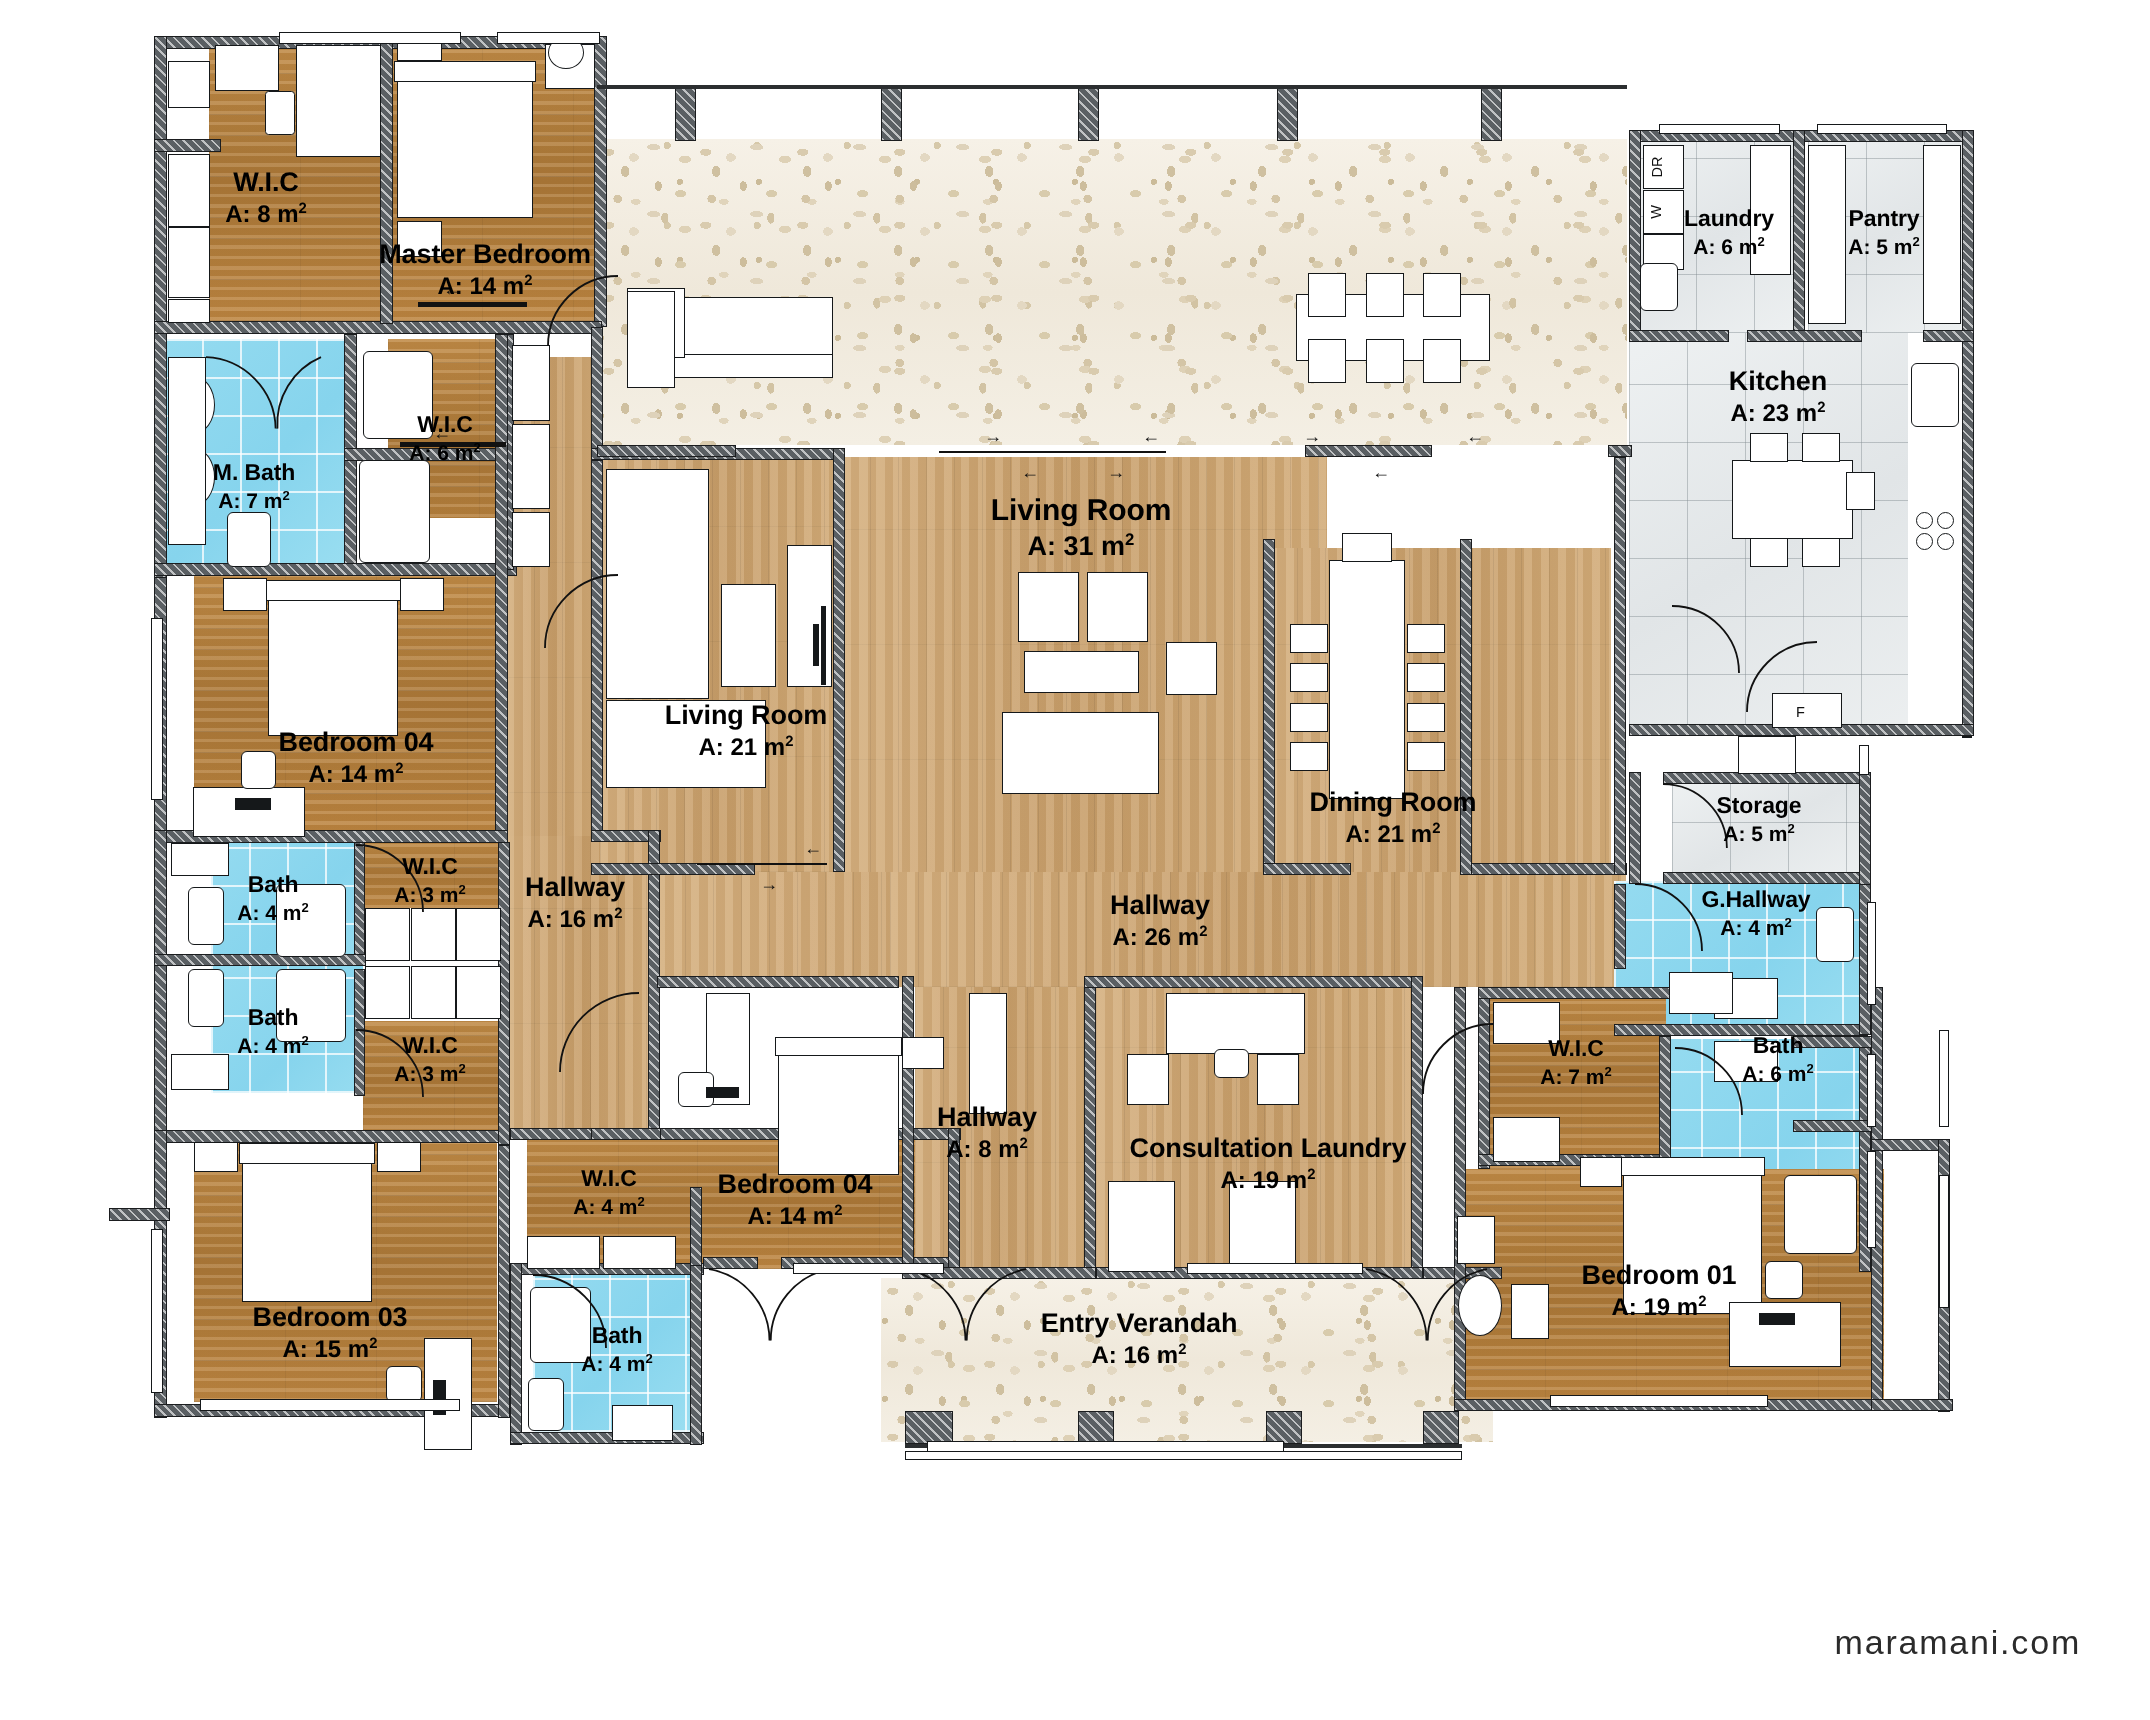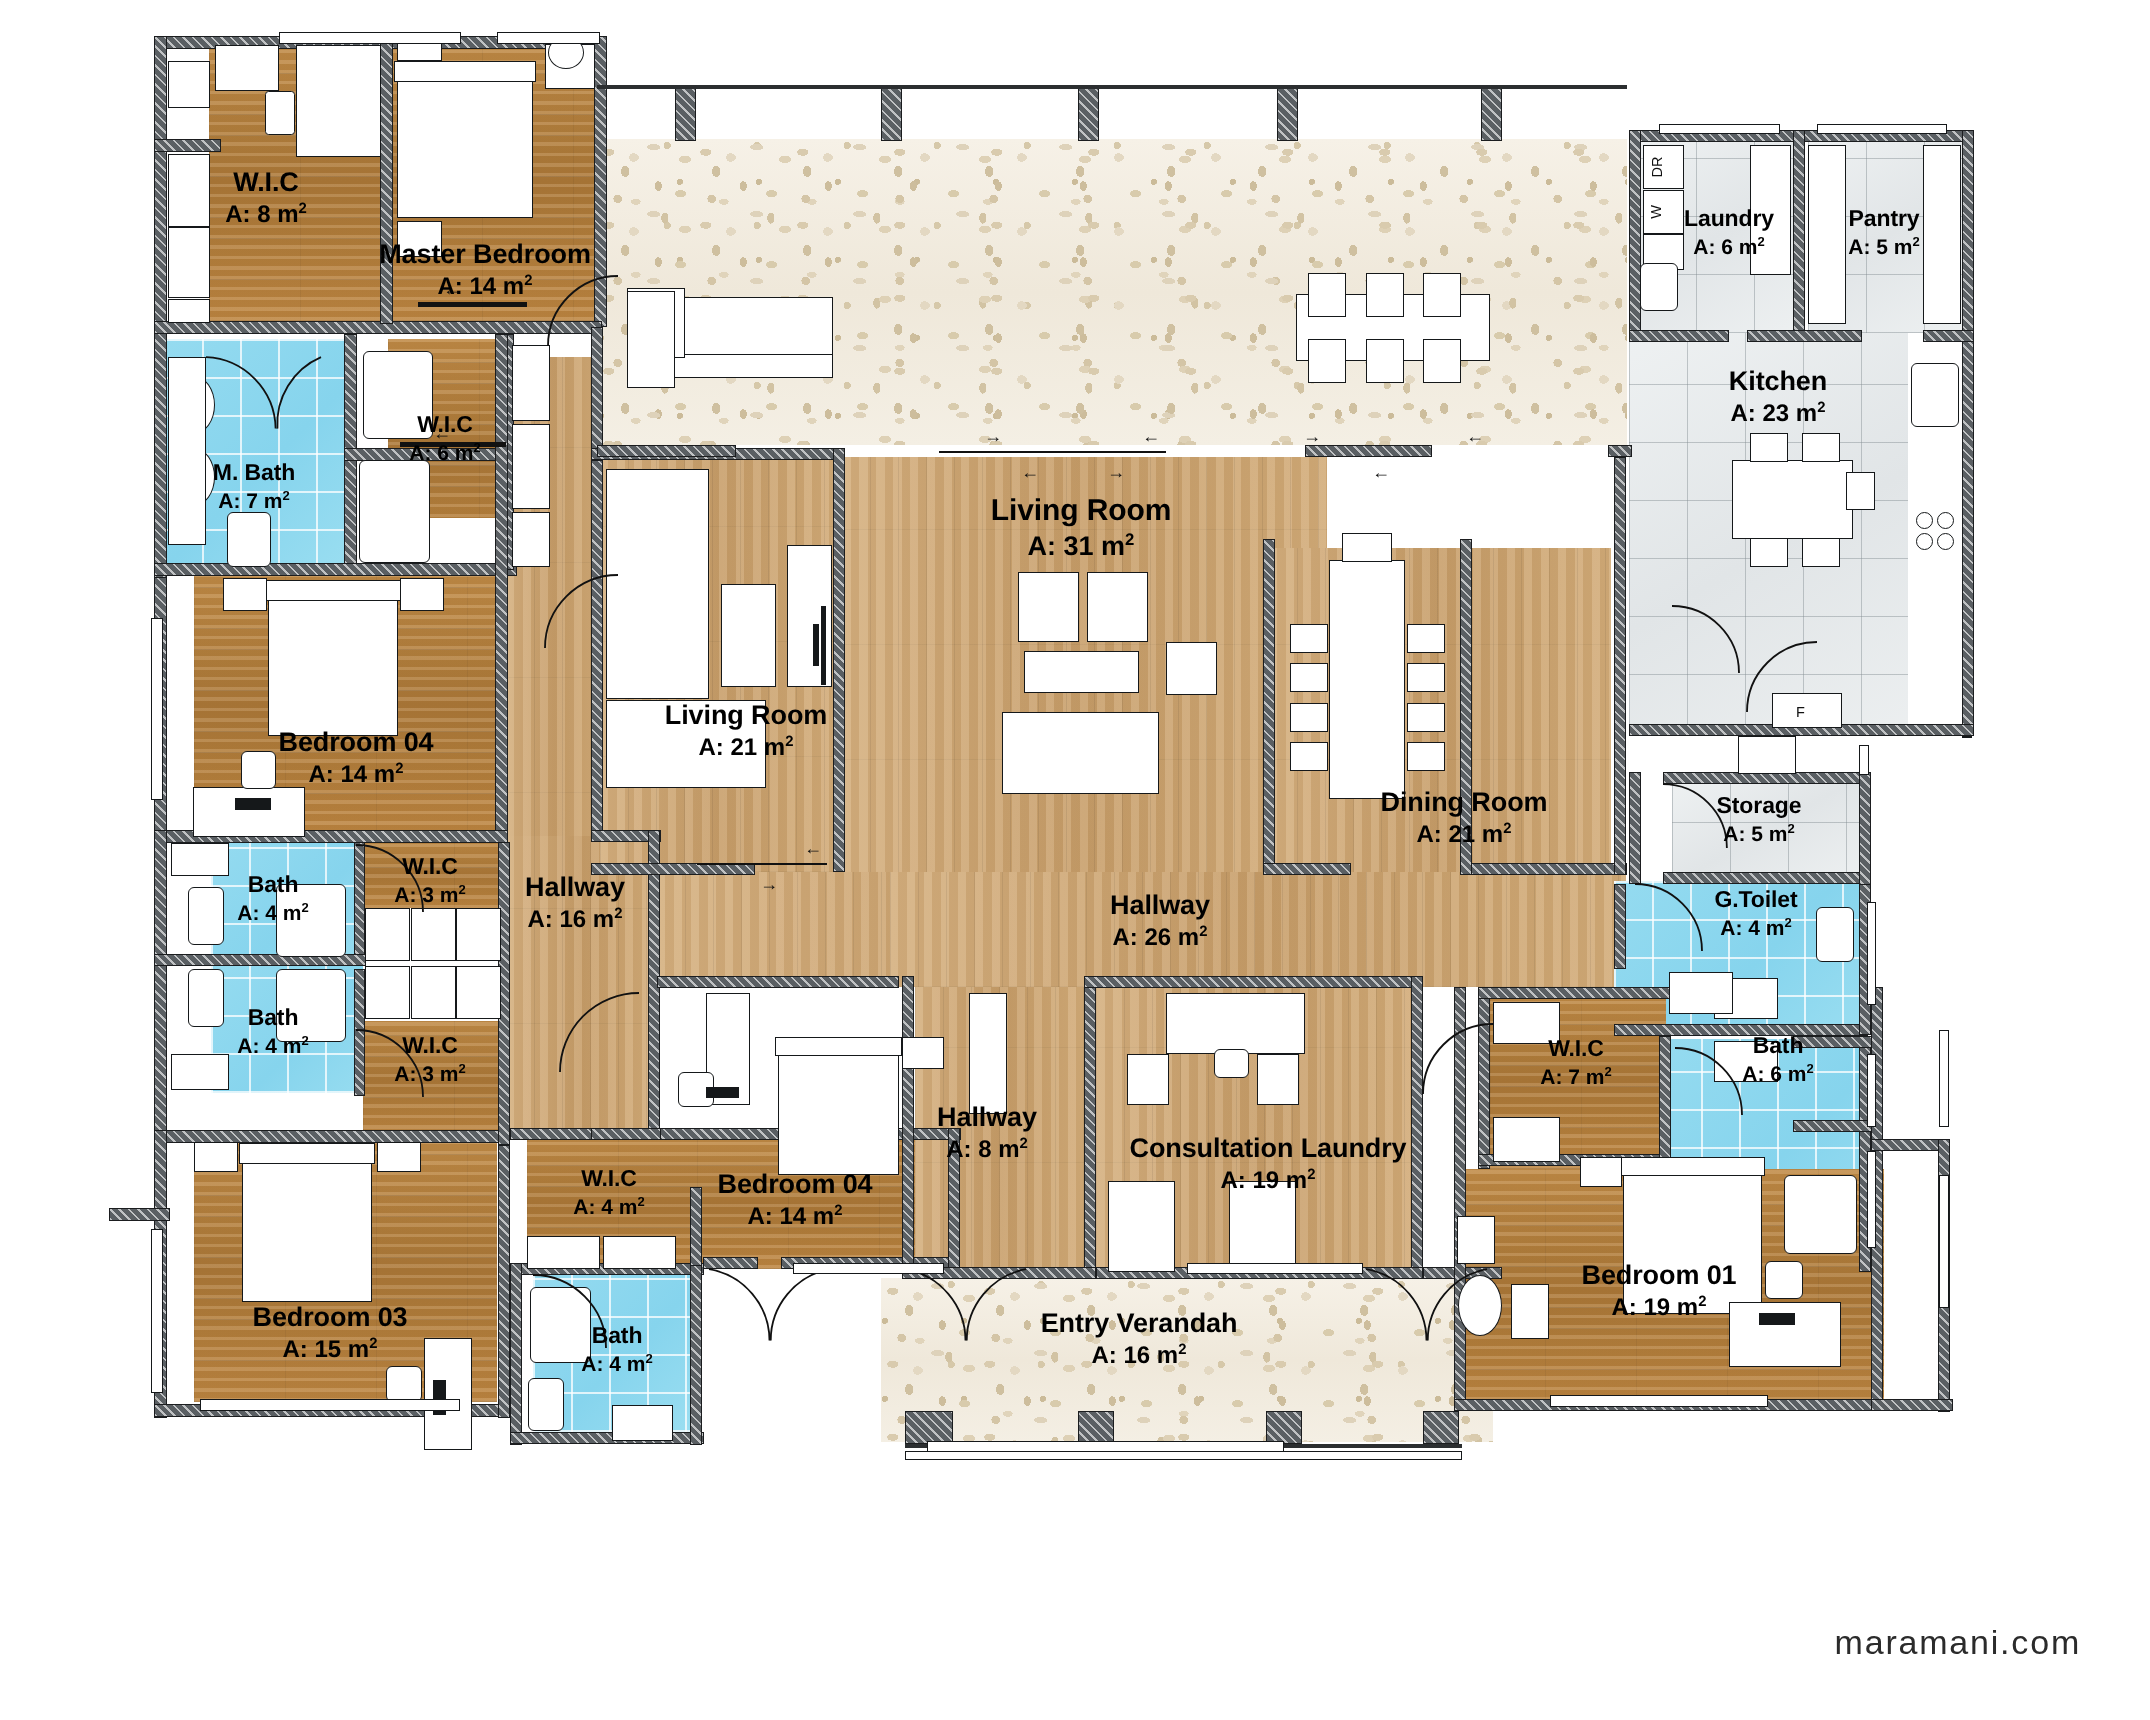--- a/index.html
+++ b/index.html
@@ -706,42 +706,42 @@
       <span class="ar"><span>A: 26 m</span><sup>2</sup></span>
     </div>
     <div class="label" style="left:746px;top:700px;">
       <span class="nm">Living Room</span>
       <span class="ar"><span>A: 21 m</span><sup>2</sup></span>
     </div>
     <div class="label lg" style="left:1081px;top:494px;">
       <span class="nm">Living Room</span>
       <span class="ar"><span>A: 31 m</span><sup>2</sup></span>
     </div>
-    <div class="label" style="left:1464px;top:787px;">
+    <div class="label" style="left:1393px;top:787px;">
       <span class="nm">Dining Room</span>
       <span class="ar"><span>A: 21 m</span><sup>2</sup></span>
     </div>
     <div class="label sm" style="left:1729px;top:206px;">
       <span class="nm">Laundry</span>
       <span class="ar"><span>A: 6 m</span><sup>2</sup></span>
     </div>
     <div class="label sm" style="left:1884px;top:206px;">
       <span class="nm">Pantry</span>
       <span class="ar"><span>A: 5 m</span><sup>2</sup></span>
     </div>
     <div class="label" style="left:1778px;top:366px;">
       <span class="nm">Kitchen</span>
       <span class="ar"><span>A: 23 m</span><sup>2</sup></span>
     </div>
     <div class="label sm" style="left:1759px;top:793px;">
       <span class="nm">Storage</span>
       <span class="ar"><span>A: 5 m</span><sup>2</sup></span>
     </div>
     <div class="label sm" style="left:1756px;top:887px;">
-      <span class="nm">G.Toilet</span>
+      <span class="nm">G.Hallway</span>
       <span class="ar"><span>A: 4 m</span><sup>2</sup></span>
     </div>
     <div class="label sm" style="left:1778px;top:1033px;">
       <span class="nm">Bath</span>
       <span class="ar"><span>A: 6 m</span><sup>2</sup></span>
     </div>
     <div class="label sm" style="left:1576px;top:1036px;">
       <span class="nm">W.I.C</span>
       <span class="ar"><span>A: 7 m</span><sup>2</sup></span>
     </div>

